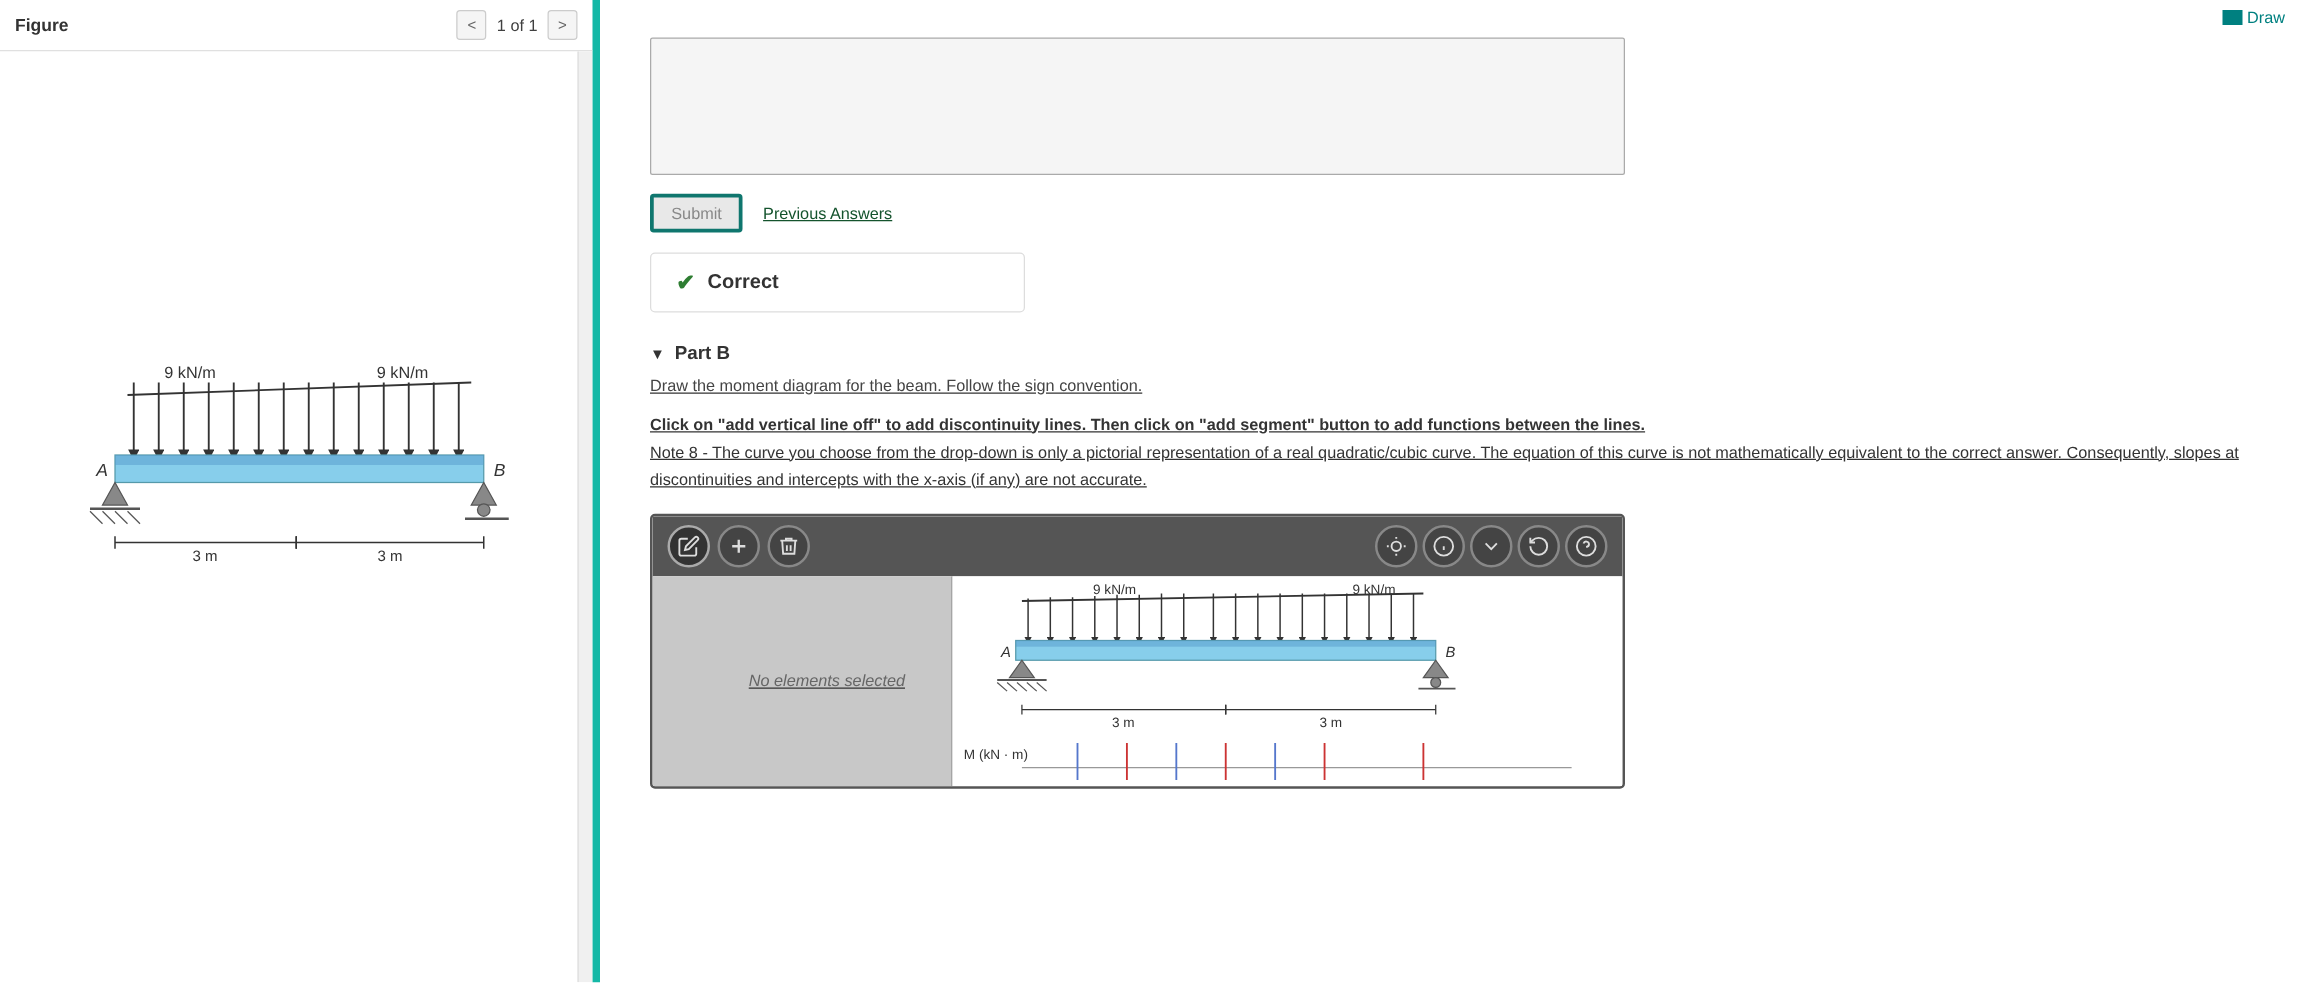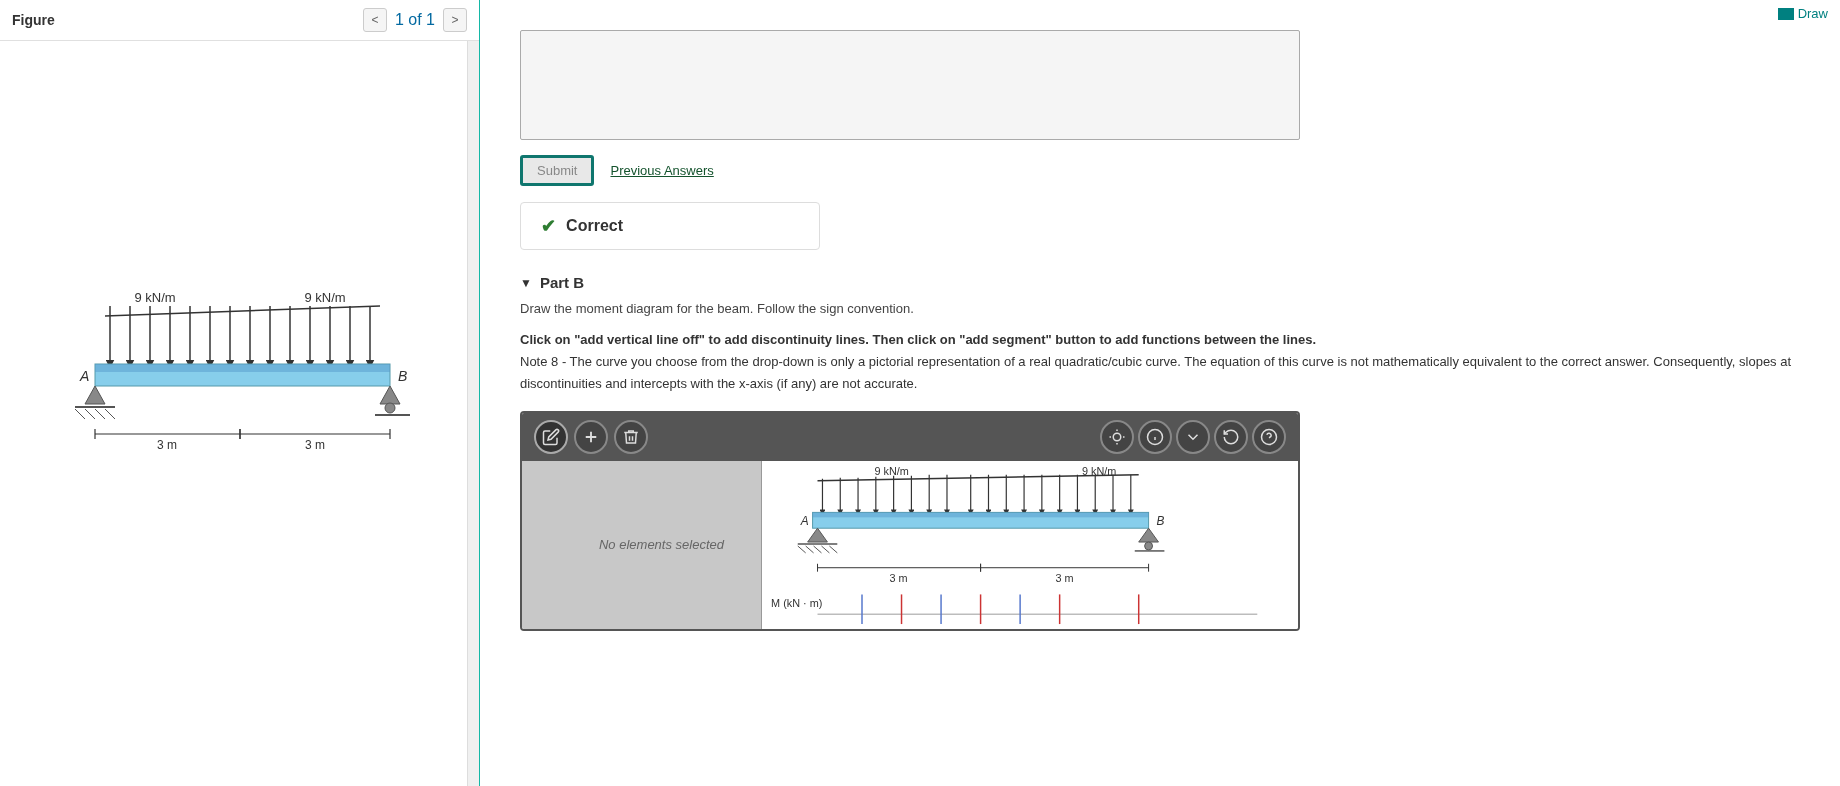--- a/index.html
+++ b/index.html
@@ -9,21 +9,21 @@
       display: flex;
       width: 1840px;
       height: 786px;
       overflow: hidden;
     }
 
     
     .left-panel {
       width: 480px;
       min-width: 480px;
-      border-right: 1px solid #14b8a6;
+      border-right: 6px solid #14b8a6;
       background: #fff;
       display: flex;
       flex-direction: column;
       height: 786px;
       overflow: hidden;
     }
 
     .figure-header {
       display: flex;
       align-items: center;
@@ -51,22 +51,22 @@
       border-radius: 3px;
       cursor: pointer;
       display: flex;
       align-items: center;
       justify-content: center;
       font-size: 12px;
       color: #666;
     }
 
     .figure-page {
-      font-size: 16px;
-      color: #0369a1;
+      font-size: 13px;
+      color: #404040;
     }
 
     .figure-content {
       flex: 1;
       overflow-y: auto;
       display: flex;
       align-items: center;
       justify-content: center;
       padding: 20px;
       position: relative;
@@ -208,20 +208,21 @@
       cursor: pointer;
     }
 
     .triangle-icon {
       font-size: 12px;
       color: #333;
     }
 
     .part-b-content {
       padding: 0 40px;
+      text-decoration: underline;
     }
 
     .instruction-text {
       font-size: 13px;
       color: #444;
       margin-bottom: 10px;
       line-height: 1.5;
     }
 
     .instruction-notes {

